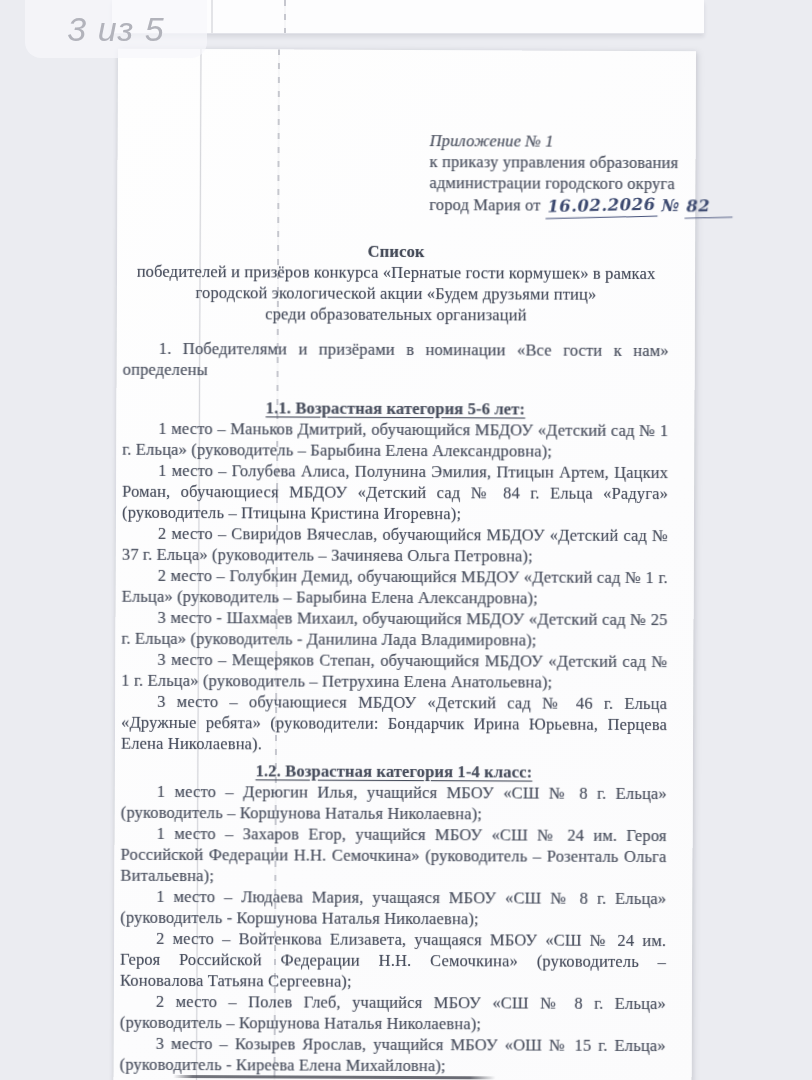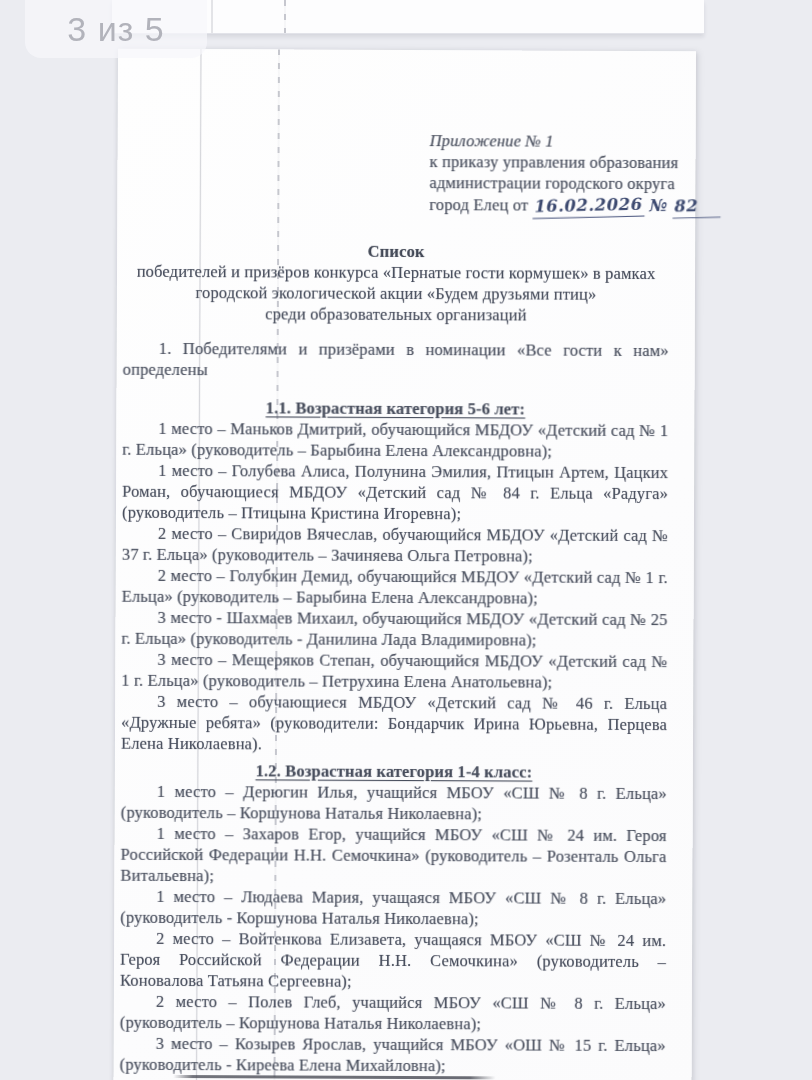--- a/index.html
+++ b/index.html
@@ -31,20 +31,21 @@
   }
 
   
   .page-badge {
     position: absolute; left: 25px; top: 0;
     width: 182px; height: 58px;
     background: rgba(247,247,251,0.72);
     border-radius: 0 0 16px 16px;
     display: flex; align-items: center; justify-content: center;
     z-index: 3;
+    font-style: italic;
   }
   .page-badge span {
     font-family: "Liberation Sans", sans-serif;
     font-size: 34px; letter-spacing: 1px;
     color: #b2b3bb;
   }
 
   
   .page {
     position: absolute; left: 118px; top: 50px;
@@ -123,21 +124,21 @@
     <div class="fold-solid"></div>
     <div class="fold-dashed"></div>
 
     <div class="content">
 
       <div class="annex">
         <div class="ln0">Приложение № 1</div>
         <div>к приказу управления образования</div>
         <div>администрации городского округа</div>
         <div class="order-line">
-          <span>город Елец  от</span>
+          <span>город Мария  от</span>
           <span class="handwriting hw-underline">16.02.2026</span>
           <span class="handwriting">№</span>
           <span class="handwriting hw-underline hw-num">82</span>
         </div>
       </div>
 
       <div class="doc-title">Список</div>
       <div class="subtitle">победителей и призёров конкурса «Пернатые гости кормушек» в рамках</div>
       <div class="subtitle">городской экологической акции «Будем друзьями птиц»</div>
       <div class="subtitle">среди образовательных организаций</div>

